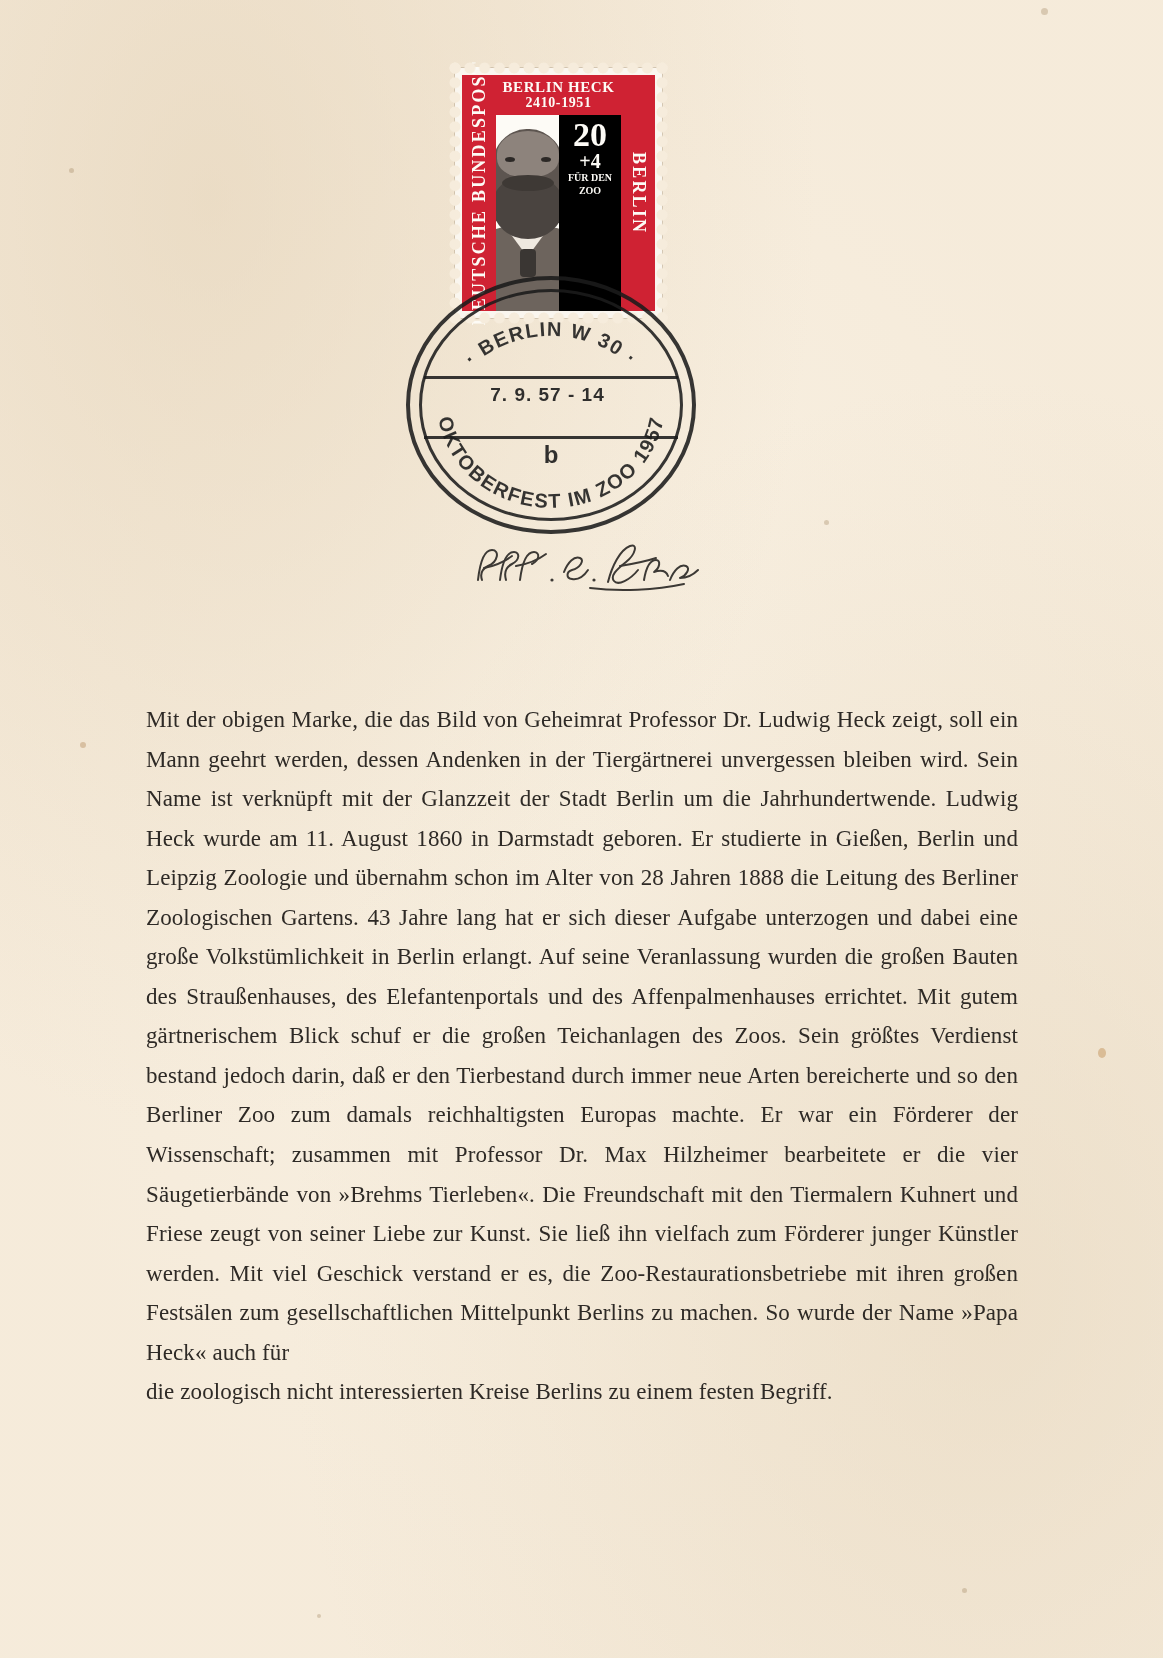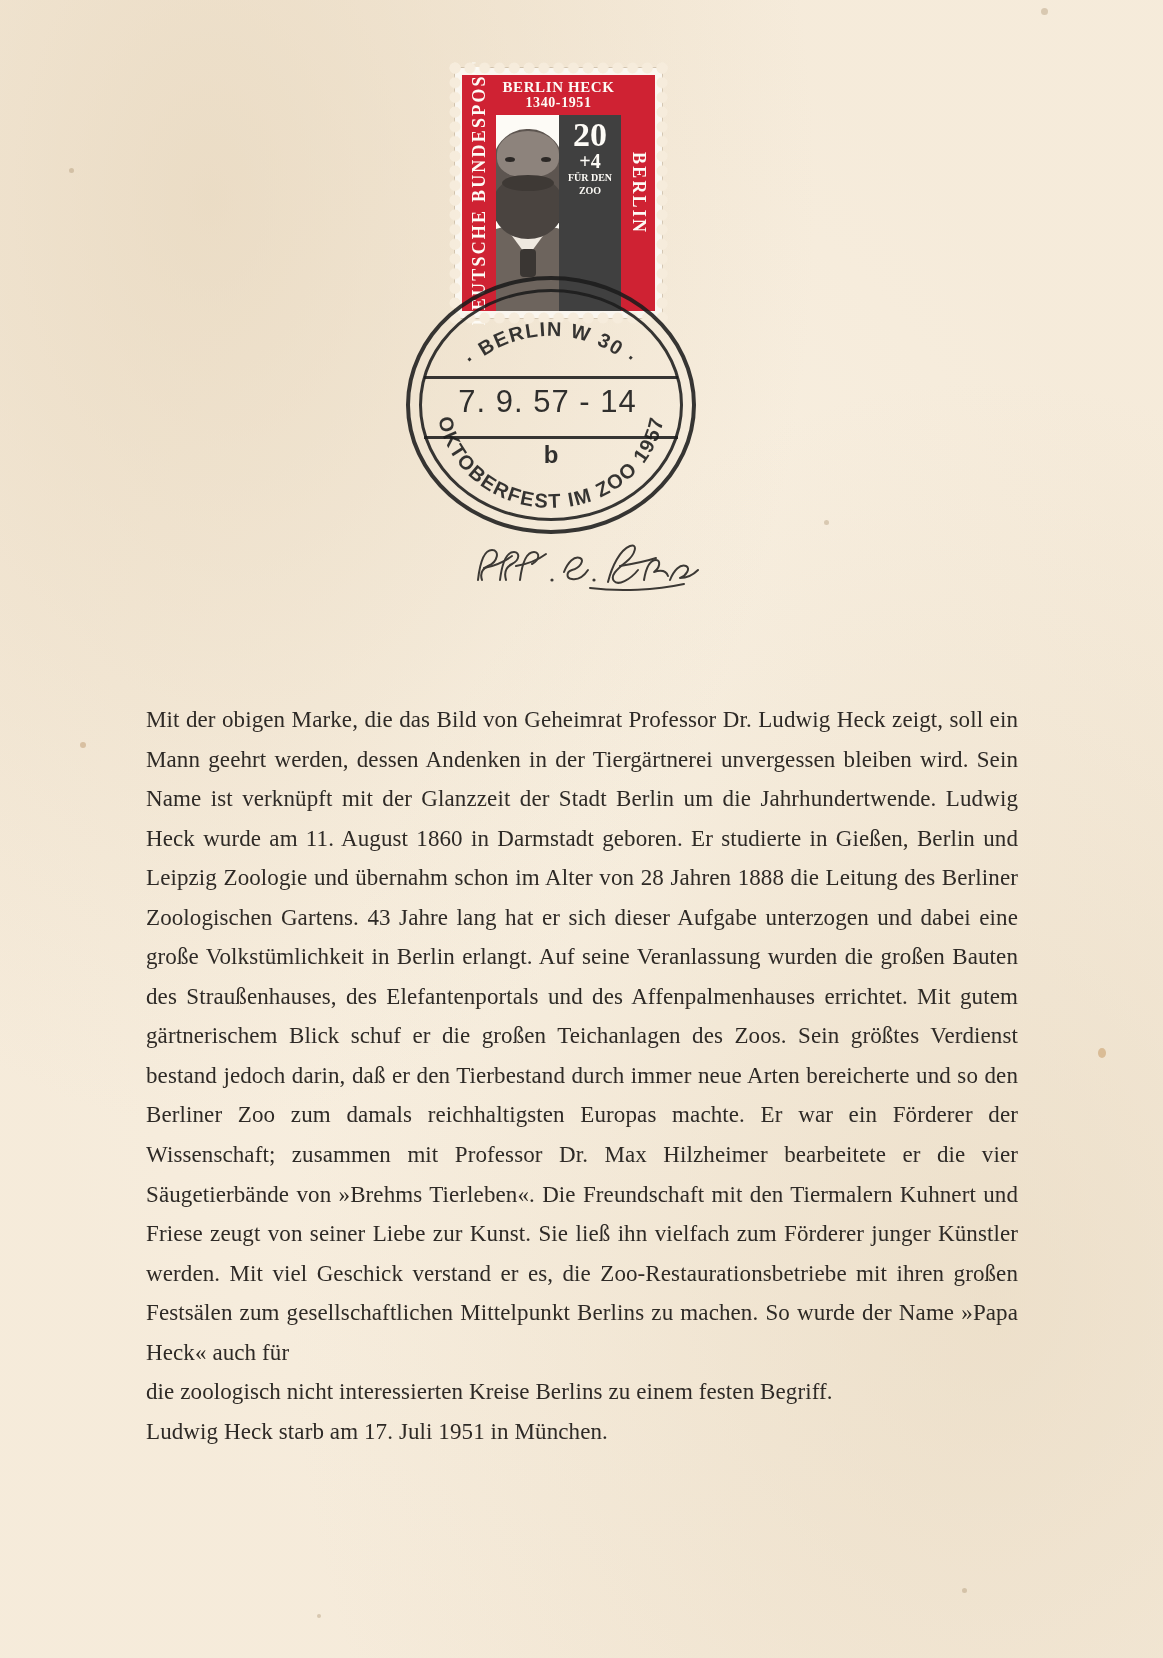--- a/index.html
+++ b/index.html
@@ -102,21 +102,21 @@
     line-height: 1.05;
   }
   .stamp-title .l1 { font-size: 15px; font-weight: bold; letter-spacing: 0.6px; }
   .stamp-title .l2 { font-size: 14px; font-weight: bold; letter-spacing: 0.6px; }
   .stamp-value {
     position: absolute;
     right: 34px;
     top: 40px;
     width: 62px;
     bottom: 0;
-    background: #404040;
+    background: #000000;
     color: #fdfbf6;
     display: flex;
     flex-direction: column;
     align-items: center;
     padding-top: 4px;
     box-sizing: border-box;
   }
   .stamp-value .big { font-size: 34px; font-weight: bold; line-height: 0.95; }
   .stamp-value .plus { font-size: 20px; font-weight: bold; line-height: 1; }
   .stamp-value .fur { font-size: 10px; font-weight: bold; line-height: 1.08; text-align: right; margin-top: 2px; }
@@ -243,22 +243,22 @@
     opacity: 0.88;
   }
   .pm-bar-top { top: 100px; }
   .pm-bar-bot { top: 160px; }
   .pm-date {
     position: absolute;
     left: 0; right: 7px;
     top: 108px;
     text-align: center;
     font-family: "Liberation Sans", sans-serif;
-    font-weight: normal;
-    font-size: 31px;
+    font-weight: bold;
+    font-size: 19px;
     letter-spacing: 1px;
     color: #1b1b1b;
     opacity: 0.9;
   }
   .pm-sub {
     position: absolute;
     left: 0; right: 0;
     top: 165px;
     text-align: center;
     font-family: "Liberation Sans", sans-serif;
@@ -343,21 +343,21 @@
         <div class="stamp-side left">
           <span>DEUTSCHE BUNDESPOST</span>
         </div>
 
         <div class="stamp-side right">
           <span>BERLIN</span>
         </div>
 
         <div class="stamp-title">
           <div class="l1">BERLIN HECK</div>
-          <div class="l2">1340-1951</div>
+          <div class="l2">2410-1951</div>
         </div>
 
         <div class="portrait-area">
           <div class="p-body"></div>
           <div class="p-collar"></div>
           <div class="p-tie"></div>
           <div class="p-head"></div>
           <div class="p-forehead"></div>
           <div class="p-eye l"></div>
           <div class="p-eye r"></div>
@@ -420,17 +420,16 @@
     </g>
   </svg>
 
   <div class="caption">
   </div>
 
   <div class="body-text">
     <p>Mit der obigen Marke, die das Bild von Geheimrat Professor Dr. Ludwig Heck zeigt, soll ein Mann geehrt werden, dessen Andenken in der Tiergärtnerei unvergessen bleiben wird. Sein Name ist verknüpft mit der Glanzzeit der Stadt Berlin um die Jahrhundertwende. Ludwig Heck wurde am 11. August 1860 in Darmstadt geboren. Er studierte in Gießen, Berlin und Leipzig Zoologie und übernahm schon im Alter von 28 Jahren 1888 die Leitung des Berliner Zoologischen Gartens. 43 Jahre lang hat er sich dieser Aufgabe unterzogen und dabei eine große Volkstümlichkeit in Berlin erlangt. Auf seine Veranlassung wurden die großen Bauten des Straußenhauses, des Elefantenportals und des Affenpalmenhauses errichtet. Mit gutem gärtnerischem Blick schuf er die großen Teichanlagen des Zoos. Sein größtes Verdienst bestand jedoch darin, daß er den Tierbestand durch immer neue Arten bereicherte und so den Berliner Zoo zum damals reichhaltigsten Europas machte. Er war ein Förderer der Wissenschaft; zusammen mit Professor Dr. Max Hilzheimer bearbeitete er die vier Säugetierbände von »Brehms Tierleben«. Die Freundschaft mit den Tiermalern Kuhnert und Friese zeugt von seiner Liebe zur Kunst. Sie ließ ihn vielfach zum Förderer junger Künstler werden. Mit viel Geschick verstand er es, die Zoo-Restaurationsbetriebe mit ihren großen Festsälen zum gesellschaftlichen Mittelpunkt Berlins zu machen. So wurde der Name »Papa Heck« auch für</p>
     <div class="last-lines">
       <span class="last-line-1">die zoologisch nicht interessierten Kreise Berlins zu einem festen Begriff.</span>
-      <span class="last-line-2">Ludwig Heck starb am 17. Juli 1951 in München.</span>
     </div>
   </div>
 
 </div>
 
 </body></html>

